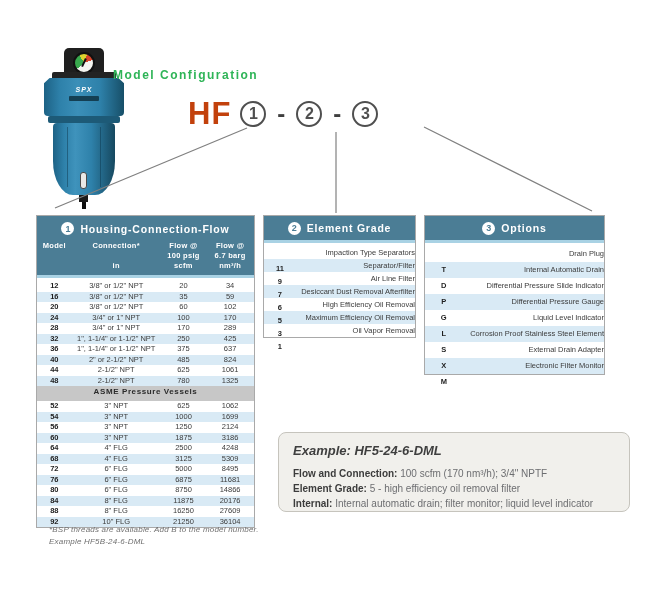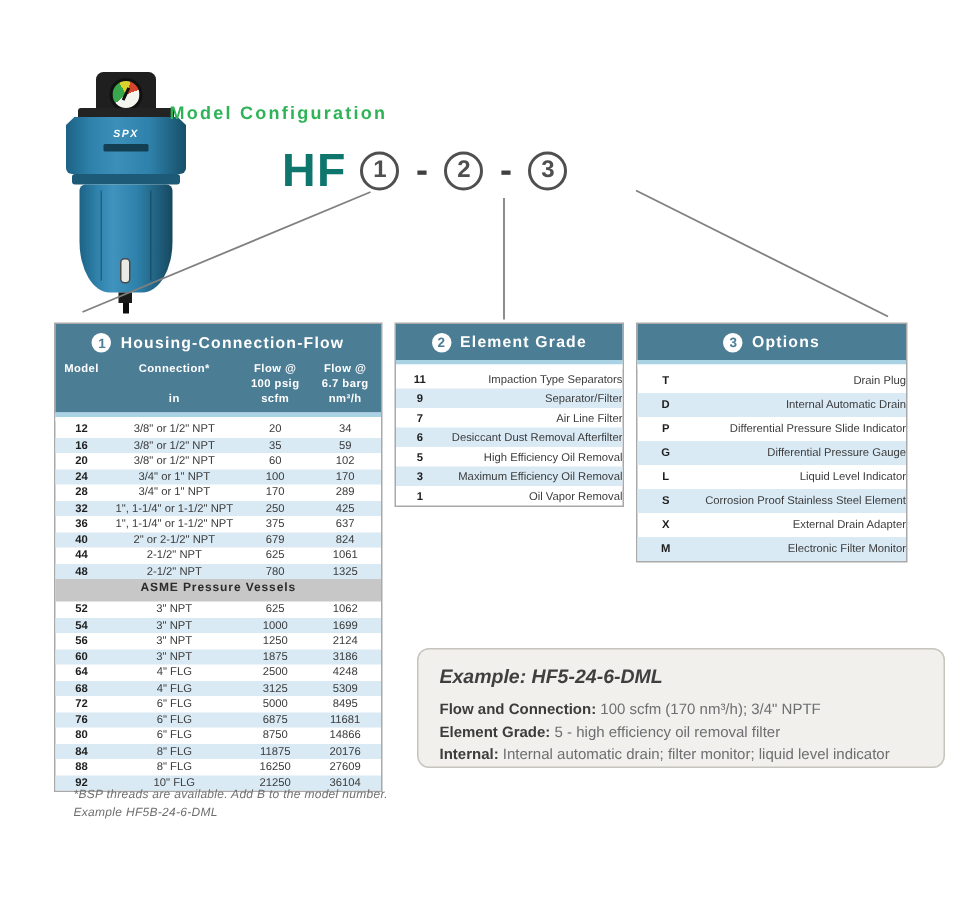--- a/index.html
+++ b/index.html
@@ -41,21 +41,21 @@
     border-radius:4px 4px 20px 20px / 4px 4px 34px 34px;
   }
   .bowl-line-l,.bowl-line-r{position:absolute;top:4px;width:1px;height:60px;background:rgba(10,50,70,.45);}
   .bowl-line-l{left:14px;} .bowl-line-r{right:14px;}
   .sight-glass{position:absolute;left:44px;top:126px;width:7px;height:17px;background:#e9e9e6;border:1px solid #4a4a4a;border-radius:3px;}
   .drain{position:absolute;left:43px;top:149px;width:9px;height:7px;background:#1a1a1a;}
   .drain-stem{position:absolute;left:46px;top:156px;width:4px;height:7px;background:#0e0e0e;}
   
   .config-title{position:absolute;left:113px;top:68px;font-size:12px;font-weight:bold;letter-spacing:1.5px;color:var(--accent-green);}
   .model-code{position:absolute;left:188px;top:98px;display:flex;align-items:center;gap:9px;}
-  .hf{font-size:31px;font-weight:bold;color:#0f766e;letter-spacing:1px;line-height:1;}
+  .hf{font-size:31px;font-weight:bold;color:#c2410c;letter-spacing:1px;line-height:1;}
   .num-circle{
     width:26px;height:26px;border:2px solid #4f4f4f;border-radius:50%;
     display:flex;align-items:center;justify-content:center;
     font-size:16px;font-weight:bold;color:#4f4f4f;background:#fff;
   }
   .code-dash{font-size:24px;font-weight:bold;color:#3f3f3f;line-height:1;padding:0 2px;}
   
   .connectors{position:absolute;left:0;top:0;pointer-events:none;}
   
   .card{position:absolute;border:1px solid #a9a9a9;background:#fff;}
@@ -79,21 +79,21 @@
   .t1-row span{font-size:7.5px;line-height:10.5px;text-align:center;color:#3b3b3b;white-space:nowrap;overflow:hidden;}
   .t1-row span:first-child{font-weight:bold;color:#1e1e1e;}
   .t1-row.alt{background:var(--row-alt);}
   .t1-divider{height:15px;line-height:11px;background:var(--divider-bg);color:#2b2b2b;font-size:8px;font-weight:bold;letter-spacing:.6px;text-align:center;}
   
   #element{left:263px;top:215px;width:153px;}
   #options{left:424px;top:215px;width:181px;}
   #element .card-header,#options .card-header{height:24px;}
   .code-row{display:grid;grid-template-columns:21% 79%;}
   .code-row.alt{background:var(--row-alt);}
-  .code-row .code{font-weight:bold;color:#1e1e1e;text-align:center;}
+  .code-row .code{font-weight:bold;color:#1e1e1e;text-align:center;margin-top:16px;}
   .code-row .label{text-align:right;color:#3b3b3b;padding-left:2px;white-space:nowrap;overflow:hidden;}
   #element .code-row{height:13px;} #element .code-row span{font-size:7.5px;line-height:13px;}
   #options .code-row{height:16px;} #options .code-row span{font-size:7.5px;line-height:16px;}
   
   .footnote{position:absolute;left:49px;top:524px;font-size:8px;font-style:italic;color:#6f6f6f;line-height:1.45;letter-spacing:.2px;}
   
   .example-box{
     position:absolute;left:278px;top:432px;width:352px;height:80px;
     background:#f1f0ec;border:1.5px solid #c6c4bd;border-radius:8px;padding:10px 14px;
   }
@@ -208,21 +208,21 @@
       </div>
       <div class="t1-row">
         <span>36</span>
         <span>1", 1-1/4" or 1-1/2" NPT</span>
         <span>375</span>
         <span>637</span>
       </div>
       <div class="t1-row alt">
         <span>40</span>
         <span>2" or 2-1/2" NPT</span>
-        <span>679</span>
+        <span>485</span>
         <span>824</span>
       </div>
       <div class="t1-row">
         <span>44</span>
         <span>2-1/2" NPT</span>
         <span>625</span>
         <span>1061</span>
       </div>
       <div class="t1-row alt">
         <span>48</span>

